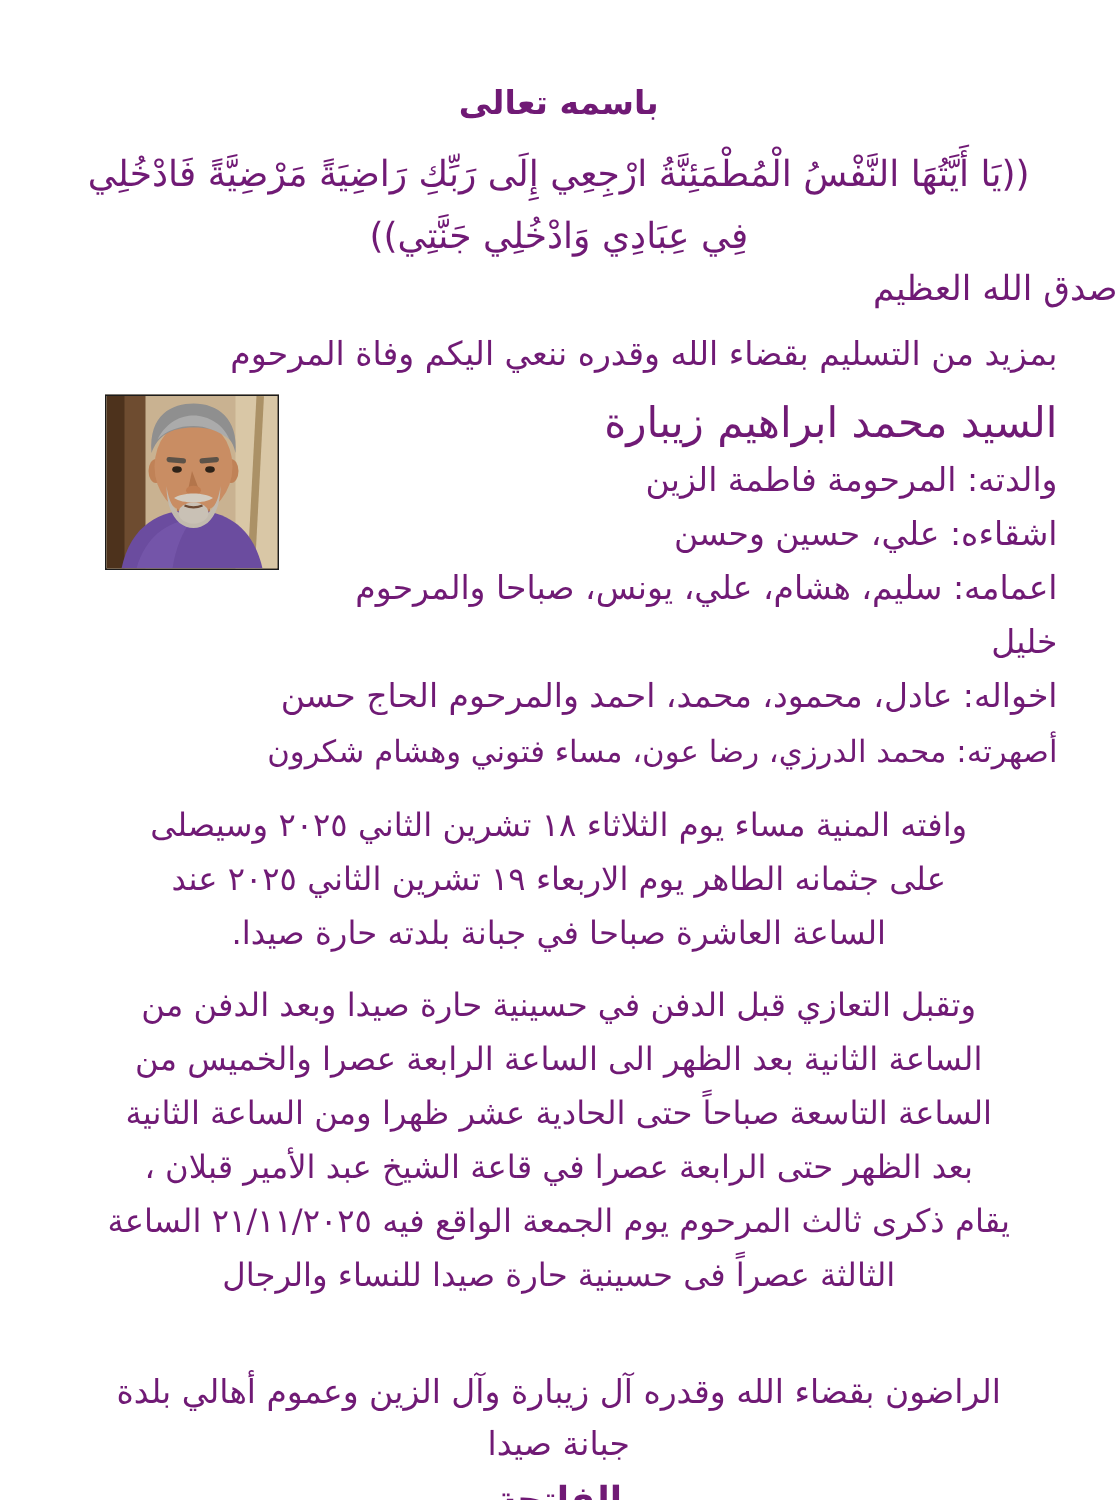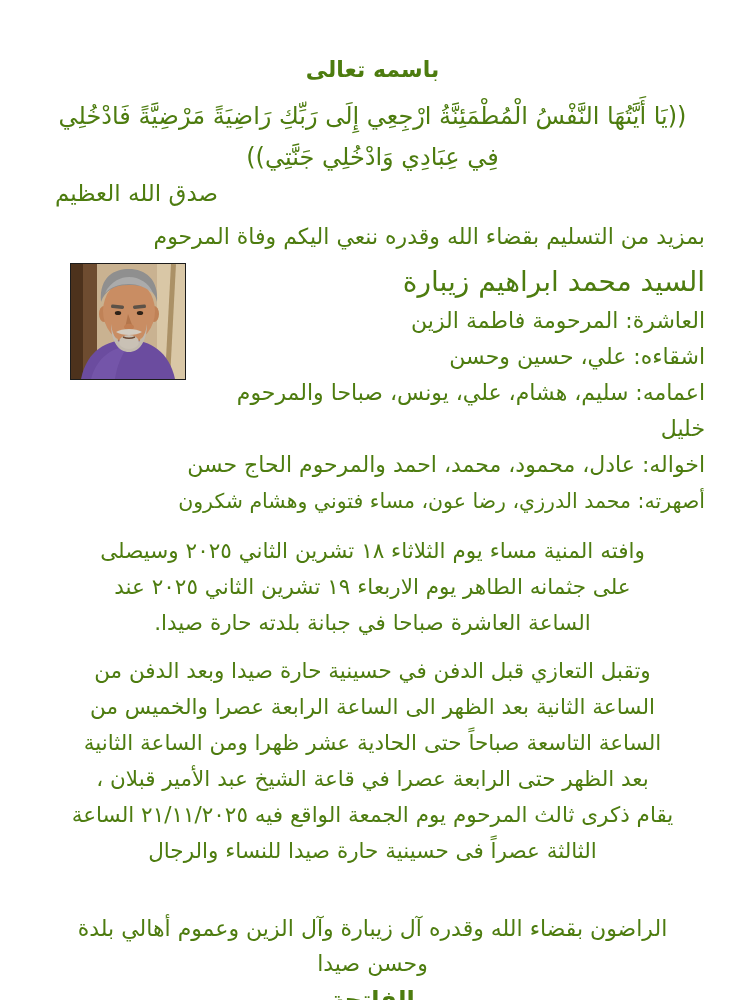--- a/index.html
+++ b/index.html
@@ -1,19 +1,19 @@
 <!DOCTYPE html>
 <html lang="ar" dir="rtl"><head>
 <meta charset="utf-8">
 <style>
   html,body{margin:0;padding:0;background:#ffffff;}
   .page{
     width:745px;height:1000px;
     background:#ffffff;
-    color:#4d7c0f;
+    color:#701a75;
     direction:rtl;
     font-family:"DejaVu Sans", sans-serif;
     position:relative;
     overflow:hidden;
     box-sizing:border-box;
   }
   .basmala{
     padding-top:55px;
     text-align:center;
     font-weight:bold;
@@ -25,21 +25,21 @@
     text-align:center;
     font-size:24px;
     line-height:46px;
   }
   .verse-line2{
     text-align:center;
     font-size:24px;
     line-height:36px;
   }
   .attribution{
-    text-align:left;
+    text-align:right;
     padding-left:55px;
     font-size:23px;
     line-height:32px;
     margin-top:2px;
   }
   .intro{
     text-align:right;
     padding:0 40px;
     font-size:22px;
     line-height:32px;
@@ -133,37 +133,37 @@
         <path d="M57 50 L54.5 62 L61.5 62 Z" fill="#b3754b"></path>
         <ellipse cx="58" cy="63" rx="5" ry="3.2" fill="#c27e52"></ellipse>
         <path d="M40 60 C40 78 48 88 58 88 C68 88 76 78 76 60 C74 76 66 81 58 81 C50 81 42 76 40 60 Z" fill="#c2baae"></path>
         <ellipse cx="58" cy="78" rx="10" ry="7" fill="#c9c1b5"></ellipse>
         <path d="M45 68 C51 64 65 64 71 68 C65 72 51 72 45 68 Z" fill="#d3ccc0"></path>
         <path d="M52 73 Q58 75.5 64 73" stroke="#6d4a33" stroke-width="1.4" fill="none"></path>
       </svg>
     </div>
 
     <div class="deceased-name">السيد محمد ابراهيم زيبارة</div>
-    <div class="fam-line">العاشرة: المرحومة فاطمة الزين</div>
+    <div class="fam-line">والدته: المرحومة فاطمة الزين</div>
     <div class="fam-line">اشقاءه: علي، حسين وحسن</div>
     <div class="fam-line">اعمامه: سليم، هشام، علي، يونس، صباحا والمرحوم خليل</div>
     <div class="fam-line">اخواله: عادل، محمود، محمد، احمد والمرحوم الحاج حسن</div>
     <div class="fam-line small">أصهرته: محمد الدرزي، رضا عون، مساء فتوني وهشام شكرون</div>
     <div class="clear"></div>
   </div>
 
   <div class="para">وافته المنية مساء يوم الثلاثاء ١٨ تشرين الثاني ٢٠٢٥ وسيصلى
 على جثمانه الطاهر يوم الاربعاء ١٩ تشرين الثاني ٢٠٢٥ عند
 الساعة العاشرة صباحا في جبانة بلدته حارة صيدا.</div>
 
   <div class="para second">وتقبل التعازي قبل الدفن في حسينية حارة صيدا وبعد الدفن من
 الساعة الثانية بعد الظهر الى الساعة الرابعة عصرا والخميس من
 الساعة التاسعة صباحاً حتى الحادية عشر ظهرا ومن الساعة الثانية
 بعد الظهر حتى الرابعة عصرا في قاعة الشيخ عبد الأمير قبلان ،
 يقام ذكرى ثالث المرحوم يوم الجمعة الواقع فيه ٢١/١١/٢٠٢٥ الساعة
 الثالثة عصراً فى حسينية حارة صيدا للنساء والرجال</div>
 
   <div class="closing">الراضون بقضاء الله وقدره آل زيبارة وآل الزين وعموم أهالي بلدة
-وحسن صيدا</div>
+جبانة صيدا</div>
 
   <div class="fatiha">الفاتحة</div>
 
 </div>
 
 </body></html>

